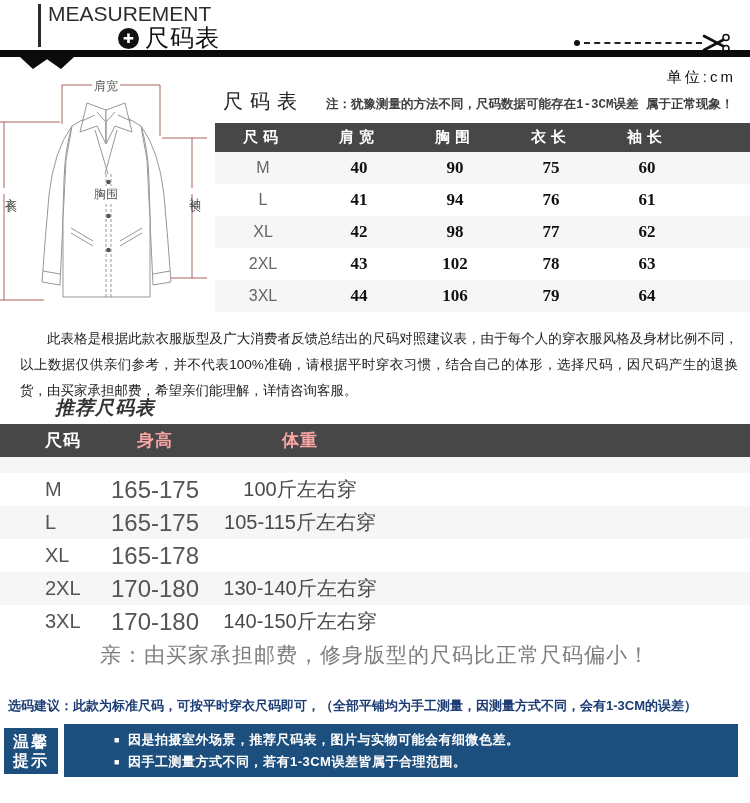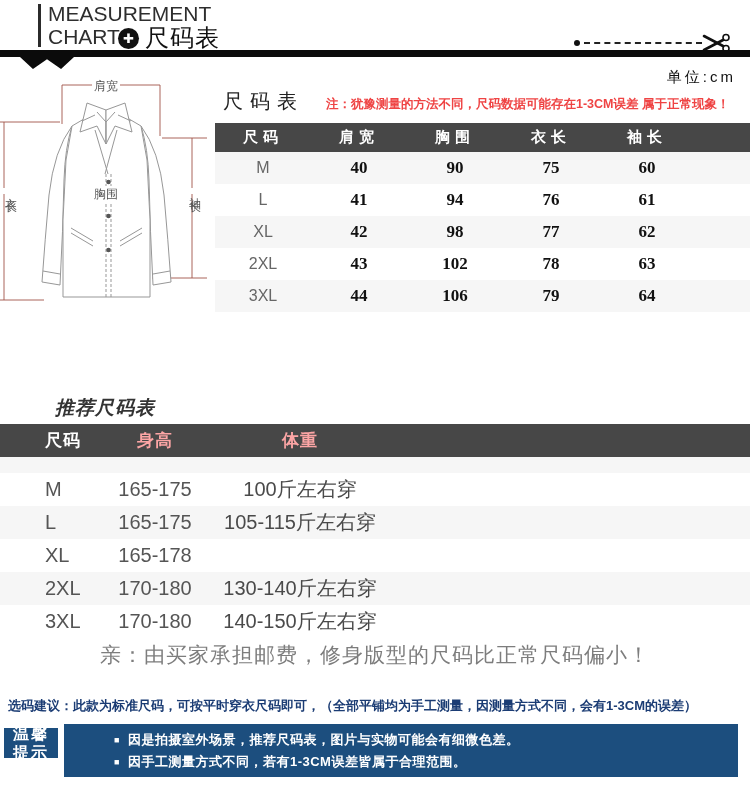--- a/index.html
+++ b/index.html
@@ -31,21 +31,21 @@
   .lbl-length{left:0px;top:128px;}
   .lbl-sleeve{left:184px;top:128px;}
 
   
   .unit{position:absolute;right:14px;top:68px;font-size:15px;color:#111;letter-spacing:3px;}
 
   
   .sizes{position:absolute;left:215px;top:88px;width:535px;}
   .sizes-titlebar{display:flex;align-items:flex-end;}
   .sizes-title{font-size:20px;color:#222;letter-spacing:7px;margin-left:8px;white-space:nowrap;}
-  .sizes-note{font-size:12.5px;font-weight:bold;color:#ef4444;margin-left:22px;padding-bottom:2px;white-space:nowrap;}
+  .sizes-note{font-size:12.5px;font-weight:bold;color:#404040;margin-left:22px;padding-bottom:2px;white-space:nowrap;font-family:Liberation Mono, monospace;}
   .st-head{margin-top:8px;height:29px;background:#474747;display:grid;grid-template-columns:repeat(5,96px) 1fr;align-items:center;}
   .st-head div{color:#fff;font-size:15px;font-weight:bold;letter-spacing:5px;text-align:center;}
   .st-row{height:32px;display:grid;grid-template-columns:repeat(5,96px) 1fr;align-items:center;}
   .st-row.alt{background:#f6f6f6;}
   .st-size{font-size:16px;color:#666;text-align:center;}
   .st-num{font-family:"Liberation Serif","DejaVu Serif",serif;font-weight:bold;font-size:17px;color:#111;text-align:center;}
 
   
   .disclaimer{position:absolute;left:20px;top:326px;width:718px;font-size:13.5px;color:#1c1c1c;
     line-height:26px;text-align:justify;text-indent:2em;}
@@ -53,46 +53,45 @@
   
   .rec-title{position:absolute;left:55px;top:395px;font-size:19px;font-weight:600;color:#333;letter-spacing:1px;font-style:italic;}
   .rec{position:absolute;left:0;top:424px;width:750px;}
   .rec-head{height:33px;background:#474747;display:grid;grid-template-columns:45px 65px 90px 200px 1fr;align-items:center;}
   .rec-head .h-size{color:#fff;font-size:17px;font-weight:bold;letter-spacing:1px;}
   .rec-head .h-height,.rec-head .h-weight{color:#fca5a5;font-size:17px;font-weight:bold;letter-spacing:1px;text-align:center;}
   .rec-spacer{height:16px;background:#f6f6f6;}
   .rec-row{height:33px;display:grid;grid-template-columns:45px 65px 90px 200px 1fr;align-items:center;}
   .rec-row.alt{background:#f6f6f6;}
   .rec-size{font-size:20px;color:#555;}
-  .rec-height{font-size:20px;color:#555;text-align:center;}
+  .rec-height{font-size:24px;color:#555;text-align:center;}
   .rec-weight{font-size:20px;color:#4a4a4a;text-align:center;}
 
   
   .slim-note{position:absolute;left:100px;top:641px;font-size:21px;color:#7d7d7d;letter-spacing:1px;}
   .advice{position:absolute;left:8px;top:697px;font-size:13px;font-weight:bold;color:#1b3c74;}
 
   
-  .tips-label{position:absolute;left:4px;top:728px;width:54px;height:30px;background:#1c4e7e;color:#fff;
+  .tips-label{position:absolute;left:4px;top:728px;width:54px;height:46px;background:#1c4e7e;color:#fff;
     display:flex;flex-direction:column;align-items:center;justify-content:center;font-size:16px;font-weight:bold;
     line-height:19px;letter-spacing:2px;}
   .tips-box{position:absolute;left:64px;top:724px;width:674px;height:53px;background:#1c4e7e;color:#fff;
     display:flex;flex-direction:column;justify-content:center;padding-left:50px;box-sizing:border-box;gap:4px;}
   .tip-line{display:flex;align-items:center;font-size:13px;font-weight:bold;letter-spacing:0.5px;}
   .tip-bullet{font-size:9px;margin-right:8px;}
 </style>
 </head>
 <body>
 
 <div class="page">
 
   <div class="banner">
     <div class="brand-rule"></div>
     <div class="brand">
       <div>MEASUREMENT</div>
-      <div>CHART</div>
     </div>
     <div class="sub-brand">
       <span class="plus-badge">✚</span>
       <span class="sub-brand-label">尺码表</span>
     </div>
     <div class="cutline">
       <span class="cut-dot"></span>
       <span class="cut-dashes"></span>
       <svg width="30" height="20" viewBox="0 0 30 20">
         <line x1="2" y1="3" x2="21" y2="13" stroke="#111" stroke-width="2.6" stroke-linecap="round"></line>
@@ -197,20 +196,21 @@
     </div>
     <div class="st-row alt">
       <div class="st-size">3XL</div>
       <div class="st-num">44</div>
       <div class="st-num">106</div>
       <div class="st-num">79</div>
       <div class="st-num">64</div>
     </div>
   </div>
 
+  <div class="disclaimer">此表格是根据此款衣服版型及广大消费者反馈总结出的尺码对照建议表，由于每个人的穿衣服风格及身材比例不同，以上数据仅供亲们参考，并不代表100%准确，请根据平时穿衣习惯，结合自己的体形，选择尺码，因尺码产生的退换货，由买家承担邮费，希望亲们能理解，详情咨询客服。</div>
 
   <div class="rec-title">推荐尺码表</div>
   <div class="rec">
     <div class="rec-head">
       <div></div>
       <div class="h-size">尺码</div>
       <div class="h-height">身高</div>
       <div class="h-weight">体重</div>
       <div></div>
     </div>

